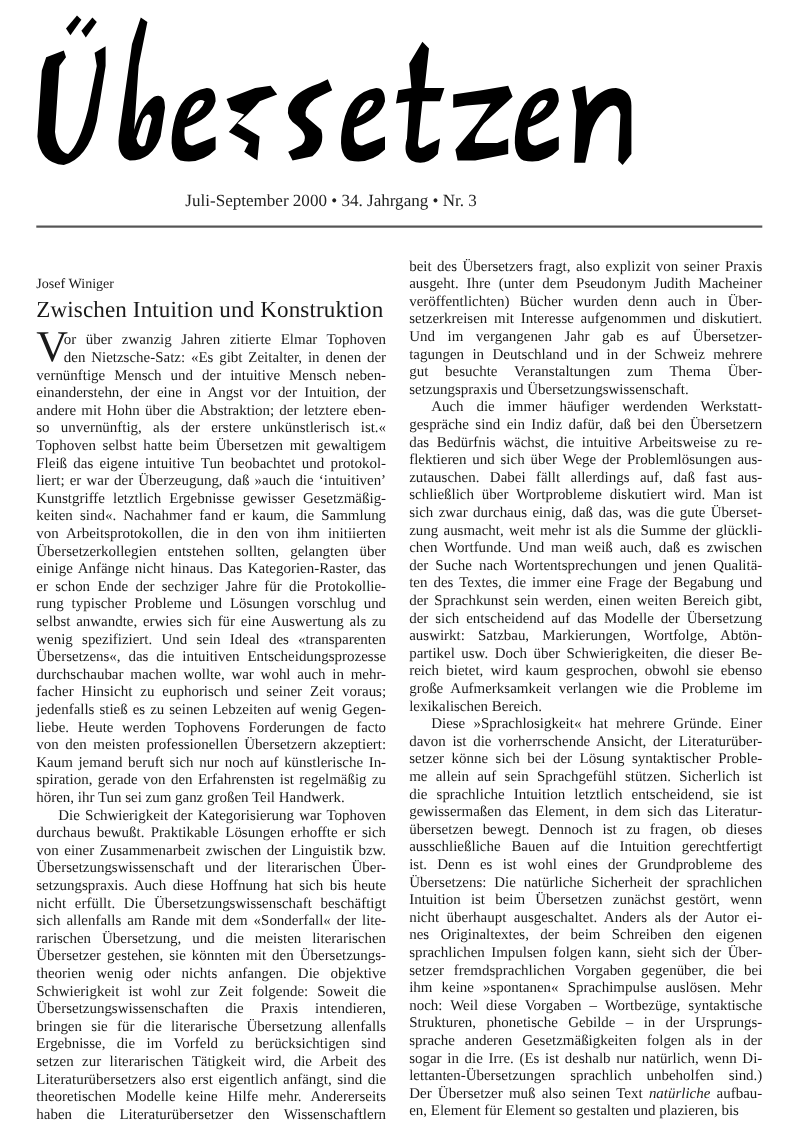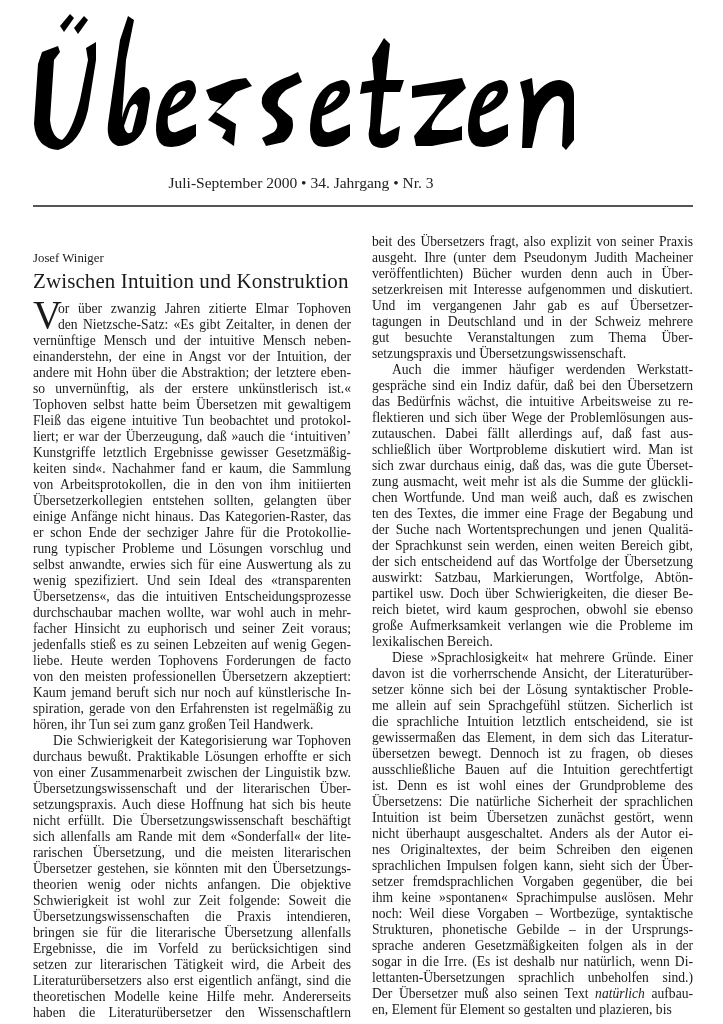--- a/index.html
+++ b/index.html
@@ -124,24 +124,24 @@
       <span class="line last">setzungspraxis und Übersetzungswissenschaft.</span>
       <span class="line indent">Auch die immer häufiger werdenden Werkstatt-</span>
       <span class="line">gespräche sind ein Indiz dafür, daß bei den Übersetzern</span>
       <span class="line">das Bedürfnis wächst, die intuitive Arbeitsweise zu re-</span>
       <span class="line">flektieren und sich über Wege der Problemlösungen aus-</span>
       <span class="line">zutauschen. Dabei fällt allerdings auf, daß fast aus-</span>
       <span class="line">schließlich über Wortprobleme diskutiert wird. Man ist</span>
       <span class="line">sich zwar durchaus einig, daß das, was die gute Überset-</span>
       <span class="line">zung ausmacht, weit mehr ist als die Summe der glückli-</span>
       <span class="line">chen Wortfunde. Und man weiß auch, daß es zwischen</span>
+      <span class="line">der Suche nach Wortentsprechungen und jenen Qualitä-</span>
       <span class="line">ten des Textes, die immer eine Frage der Begabung und</span>
-      <span class="line">der Suche nach Wortentsprechungen und jenen Qualitä-</span>
       <span class="line">der Sprachkunst sein werden, einen weiten Bereich gibt,</span>
-      <span class="line">der sich entscheidend auf das Wortfolge der Übersetzung</span>
+      <span class="line">der sich entscheidend auf das Modelle der Übersetzung</span>
       <span class="line">auswirkt: Satzbau, Markierungen, Wortfolge, Abtön-</span>
       <span class="line">partikel usw. Doch über Schwierigkeiten, die dieser Be-</span>
       <span class="line">reich bietet, wird kaum gesprochen, obwohl sie ebenso</span>
       <span class="line">große Aufmerksamkeit verlangen wie die Probleme im</span>
       <span class="line last">lexikalischen Bereich.</span>
       <span class="line indent">Diese »Sprachlosigkeit« hat mehrere Gründe. Einer</span>
       <span class="line">davon ist die vorherrschende Ansicht, der Literaturüber-</span>
       <span class="line">setzer könne sich bei der Lösung syntaktischer Proble-</span>
       <span class="line">me allein auf sein Sprachgefühl stützen. Sicherlich ist</span>
       <span class="line">die sprachliche Intuition letztlich entscheidend, sie ist</span>
@@ -154,16 +154,16 @@
       <span class="line">nicht überhaupt ausgeschaltet. Anders als der Autor ei-</span>
       <span class="line">nes Originaltextes, der beim Schreiben den eigenen</span>
       <span class="line">sprachlichen Impulsen folgen kann, sieht sich der Über-</span>
       <span class="line">setzer fremdsprachlichen Vorgaben gegenüber, die bei</span>
       <span class="line">ihm keine »spontanen« Sprachimpulse auslösen. Mehr</span>
       <span class="line">noch: Weil diese Vorgaben – Wortbezüge, syntaktische</span>
       <span class="line">Strukturen, phonetische Gebilde – in der Ursprungs-</span>
       <span class="line">sprache anderen Gesetzmäßigkeiten folgen als in der</span>
       <span class="line">sogar in die Irre. (Es ist deshalb nur natürlich, wenn Di-</span>
       <span class="line">lettanten-Übersetzungen sprachlich unbeholfen sind.)</span>
-      <span class="line">Der Übersetzer muß also seinen Text <em>natürlich</em><span> aufbau-</span></span>
+      <span class="line">Der Übersetzer muß also seinen Text <em>natürliche</em><span> aufbau-</span></span>
       <span class="line last">en, Element für Element so gestalten und plazieren, bis</span>
     </div>
 </div>
 
 </body></html>

